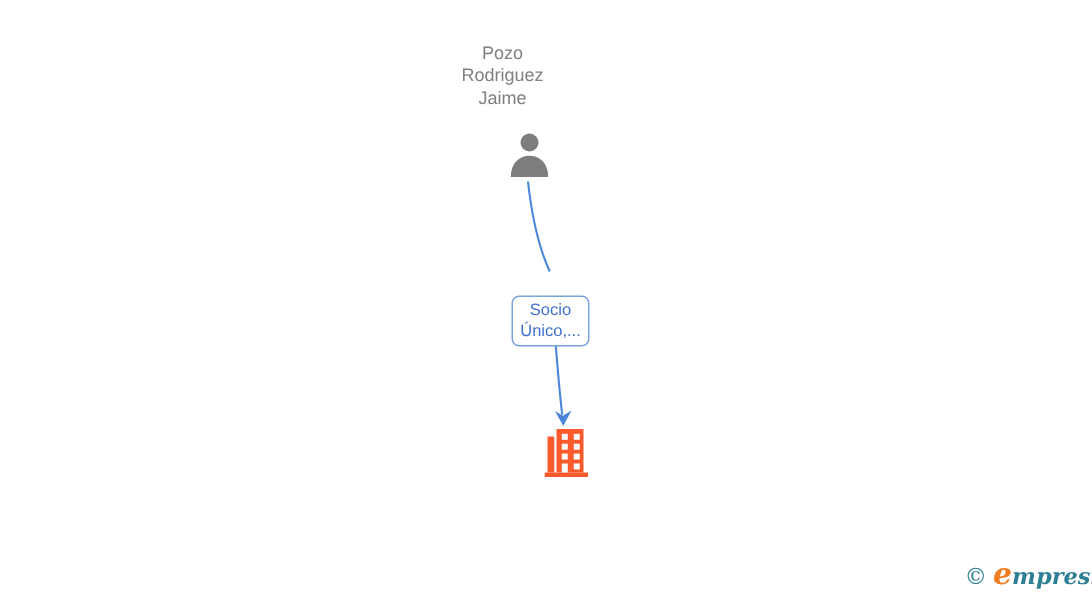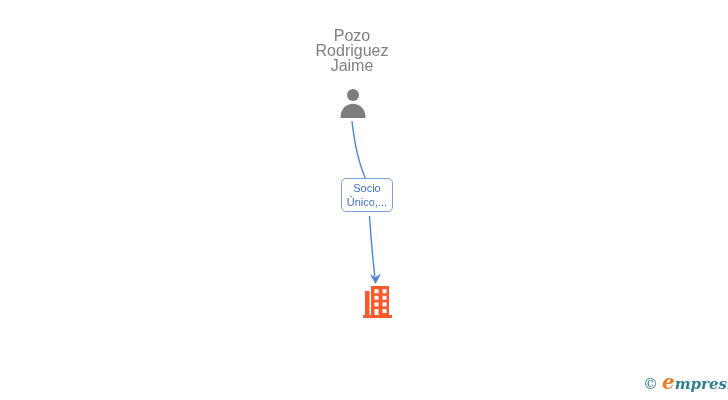--- a/index.html
+++ b/index.html
@@ -15,30 +15,30 @@
   html,body{margin:0;padding:0;}
   body{background:#ffffff;font-family:"Liberation Sans",sans-serif;}
   .canvas{
     position:relative;width:728px;height:400px;background:#ffffff;overflow:hidden;
   }
   .edges-svg{position:absolute;left:0;top:0;width:728px;height:400px;pointer-events:none;}
   .edge-path{fill:none;stroke:var(--edge-blue);stroke-width:1.4px;}
   .edge-arrowhead{fill:var(--edge-blue);stroke:none;}
 
   .person-name{
-    position:absolute;left:291px;top:28px;width:122px;
+    position:absolute;left:274px;top:28px;width:122px;
     text-align:center;color:var(--text-gray);
-    font-size:16px;line-height:15px;white-space:pre-line;
+    font-size:12px;line-height:15px;white-space:pre-line;
   }
   .person-icon{position:absolute;left:338px;top:87px;width:30px;height:31px;}
   .person-icon svg{display:block;width:100%;height:100%;}
   .person-fill{fill:var(--icon-gray);}
 
   .edge-label-box{
-    position:absolute;left:341px;top:178px;width:52px;height:34px;
+    position:absolute;left:341px;top:197px;width:52px;height:34px;
     background:#ffffff;border:1.5px solid var(--label-border);border-radius:5px;
     display:flex;align-items:center;justify-content:center;
     box-sizing:border-box;
   }
   .edge-label-text{
     color:var(--label-text);font-size:11px;line-height:14px;
     text-align:center;white-space:pre-line;
   }
 
   .building-icon{position:absolute;left:363px;top:286px;width:29px;height:32px;}

